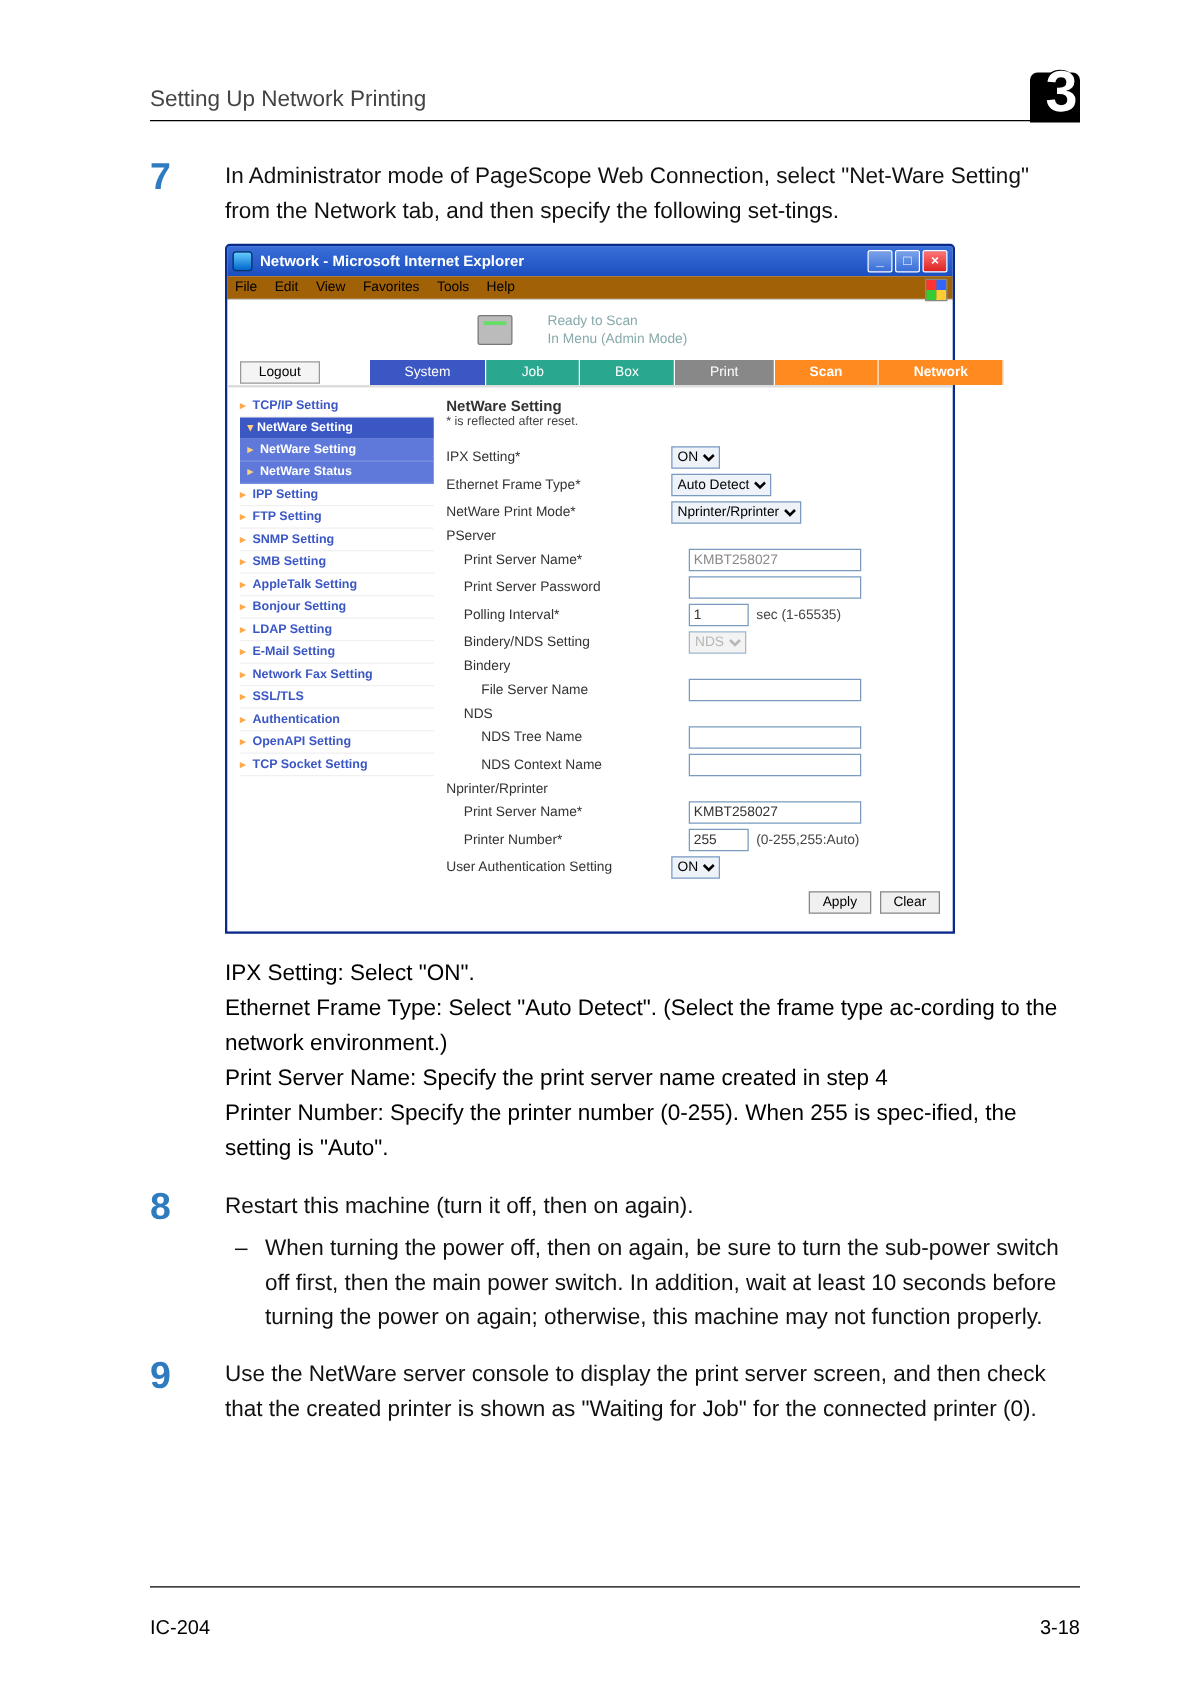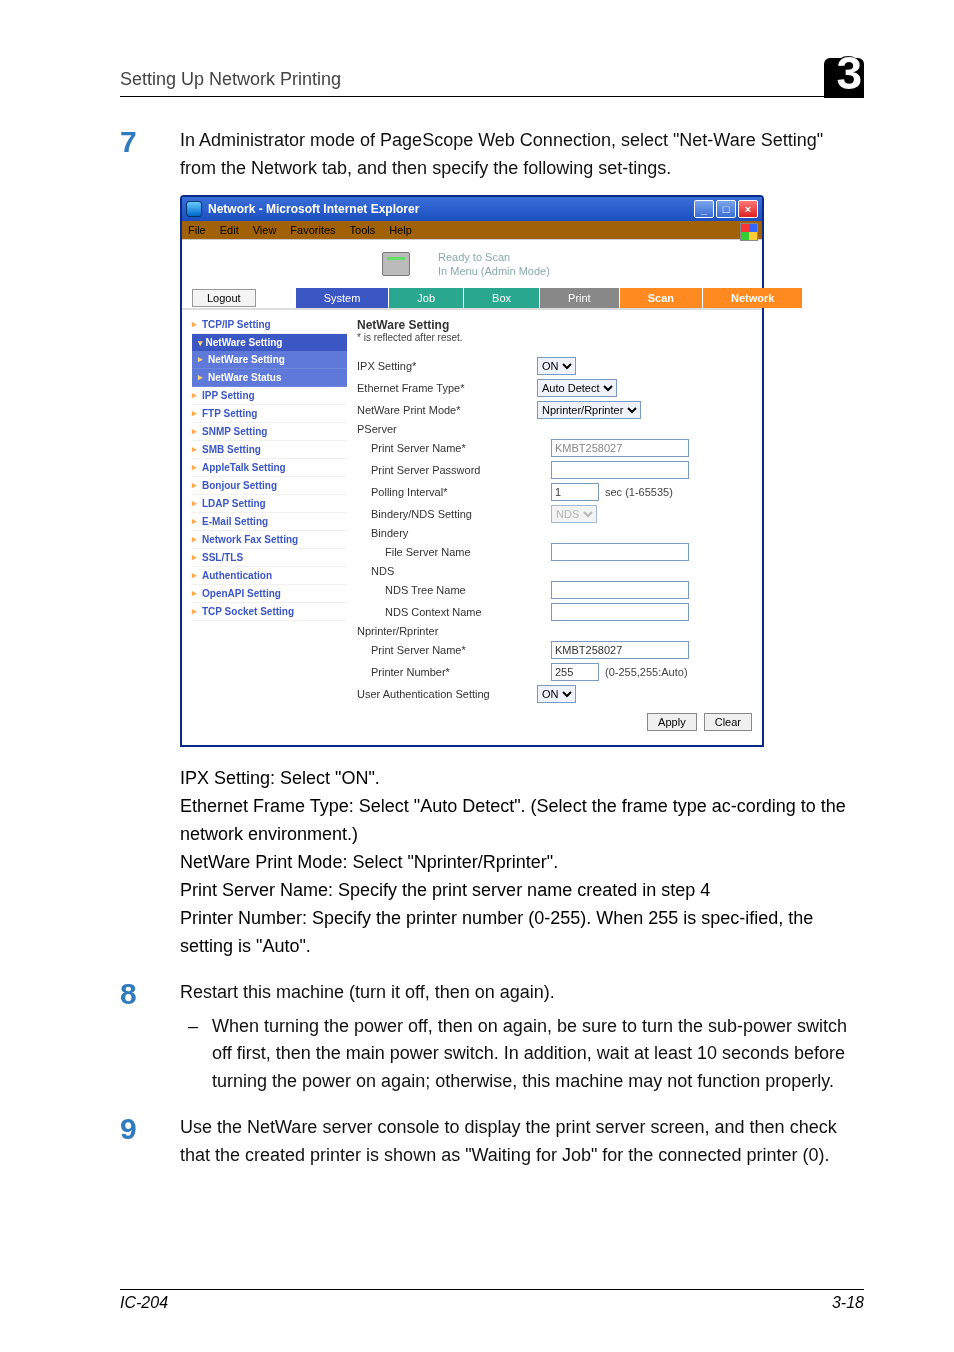--- a/index.html
+++ b/index.html
@@ -293,26 +293,25 @@
   }
   .desc {
     margin: 18px 0 0 60px;
     font-size: 18px;
     line-height: 1.55;
   }
   .footer {
     border-top: 1px solid #000;
     display: flex;
     justify-content: space-between;
-    padding-top: 4px;
+    padding-top: 24px;
     font-size: 16px;
     position: absolute;
     left: 120px; right: 90px;
     bottom: 40px;
-    font-style: italic;
   }
 </style>
 </head>
 <body>
 
 <div class="page">
 
   <div class="top-rule">
     <div class="section-title">Setting Up Network Printing</div>
     <div class="big-num-wrap">
@@ -462,21 +461,20 @@
           <button>Apply</button>
           <button>Clear</button>
         </div>
       </div>
     </div>
   </div>
 
   <div class="desc">
     <div>IPX Setting: Select "ON".</div>
     <div>Ethernet Frame Type: Select "Auto Detect". (Select the frame type ac-cording to the network environment.)</div>
-    <div>NetWare Print Mode: Select "Nprinter/Rprinter".</div>
     <div>Print Server Name: Specify the print server name created in step 4</div>
     <div>Printer Number: Specify the printer number (0-255). When 255 is spec-ified, the setting is "Auto".</div>
   </div>
 
   <div class="step-block">
     <div class="step-num">8</div>
     <div class="step-body">
       <div>Restart this machine (turn it off, then on again).</div>
       <ul>
           <li>When turning the power off, then on again, be sure to turn the sub-power switch off first, then the main power switch. In addition, wait at least 10 seconds before turning the power on again; otherwise, this machine may not function properly.</li>

